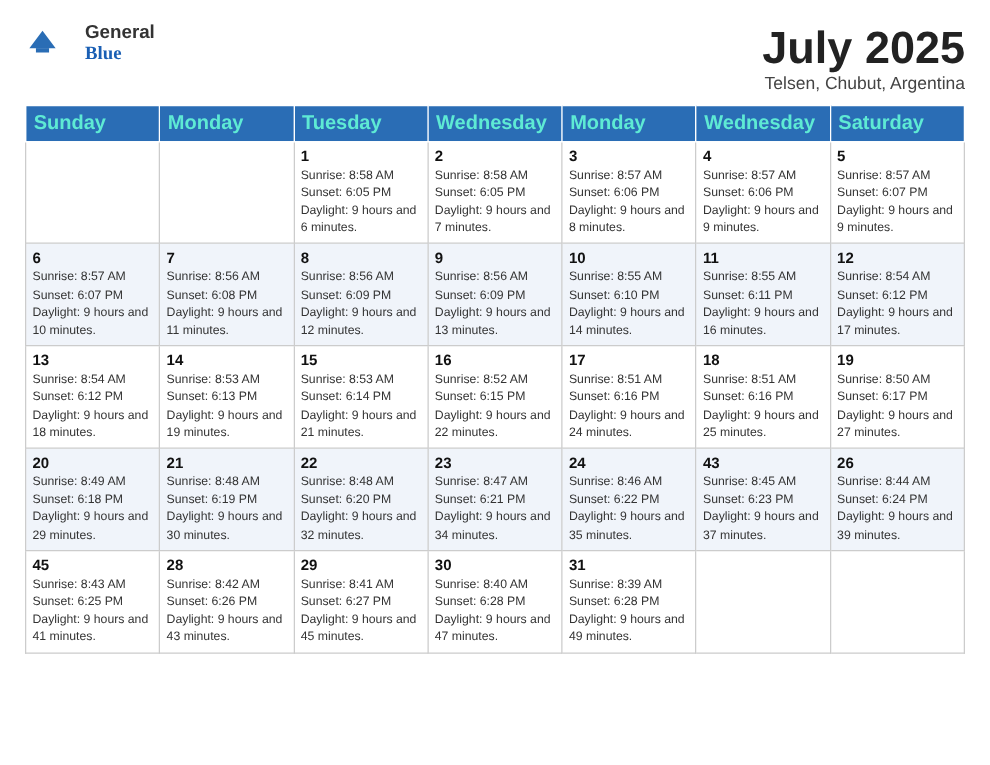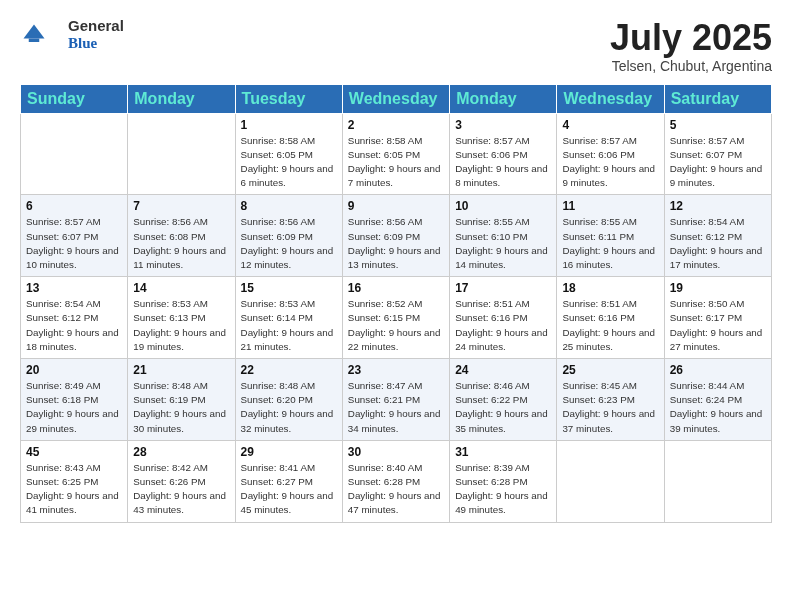--- a/index.html
+++ b/index.html
@@ -225,21 +225,21 @@
           </td>
           <td>
             <span class="day-num">23</span>
             <div class="day-detail">Sunrise: 8:47 AM<br>Sunset: 6:21 PM<br>Daylight: 9 hours and 34 minutes.</div>
           </td>
           <td>
             <span class="day-num">24</span>
             <div class="day-detail">Sunrise: 8:46 AM<br>Sunset: 6:22 PM<br>Daylight: 9 hours and 35 minutes.</div>
           </td>
           <td>
-            <span class="day-num">25</span>
+            <span class="day-num">43</span>
             <div class="day-detail">Sunrise: 8:45 AM<br>Sunset: 6:23 PM<br>Daylight: 9 hours and 37 minutes.</div>
           </td>
           <td>
             <span class="day-num">26</span>
             <div class="day-detail">Sunrise: 8:44 AM<br>Sunset: 6:24 PM<br>Daylight: 9 hours and 39 minutes.</div>
           </td>
         </tr>
         <tr>
           <td>
             <span class="day-num">45</span>

